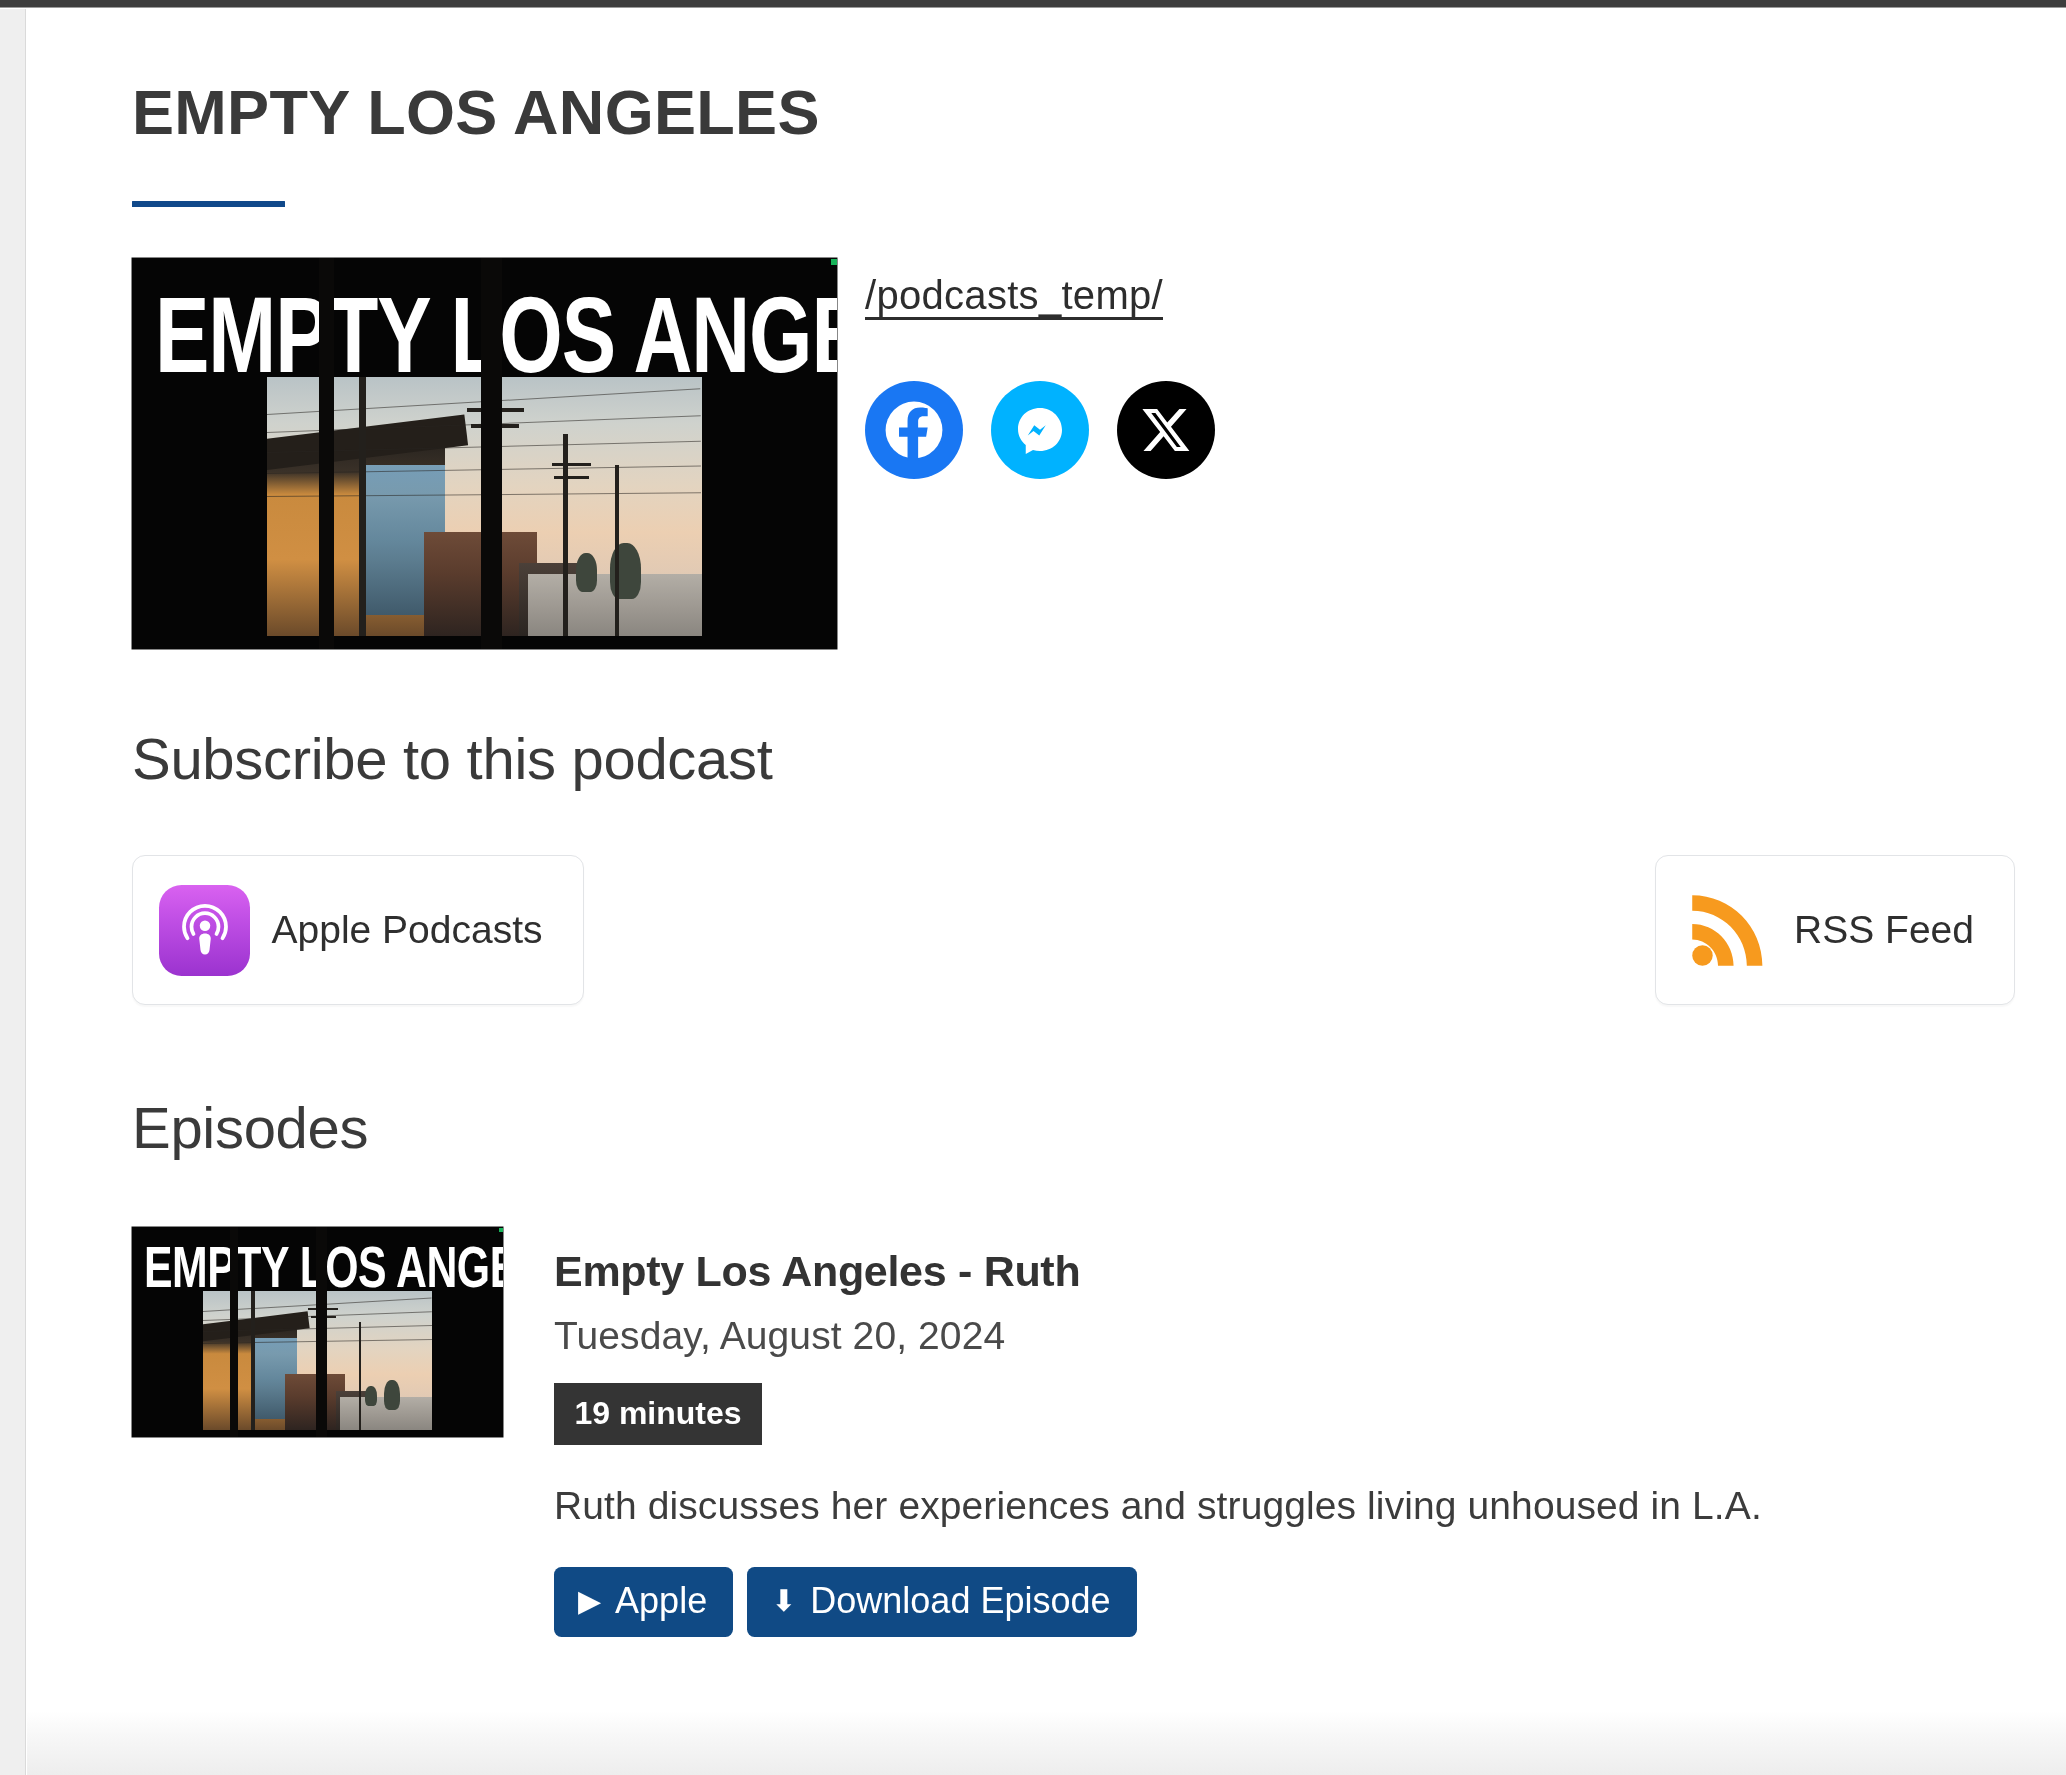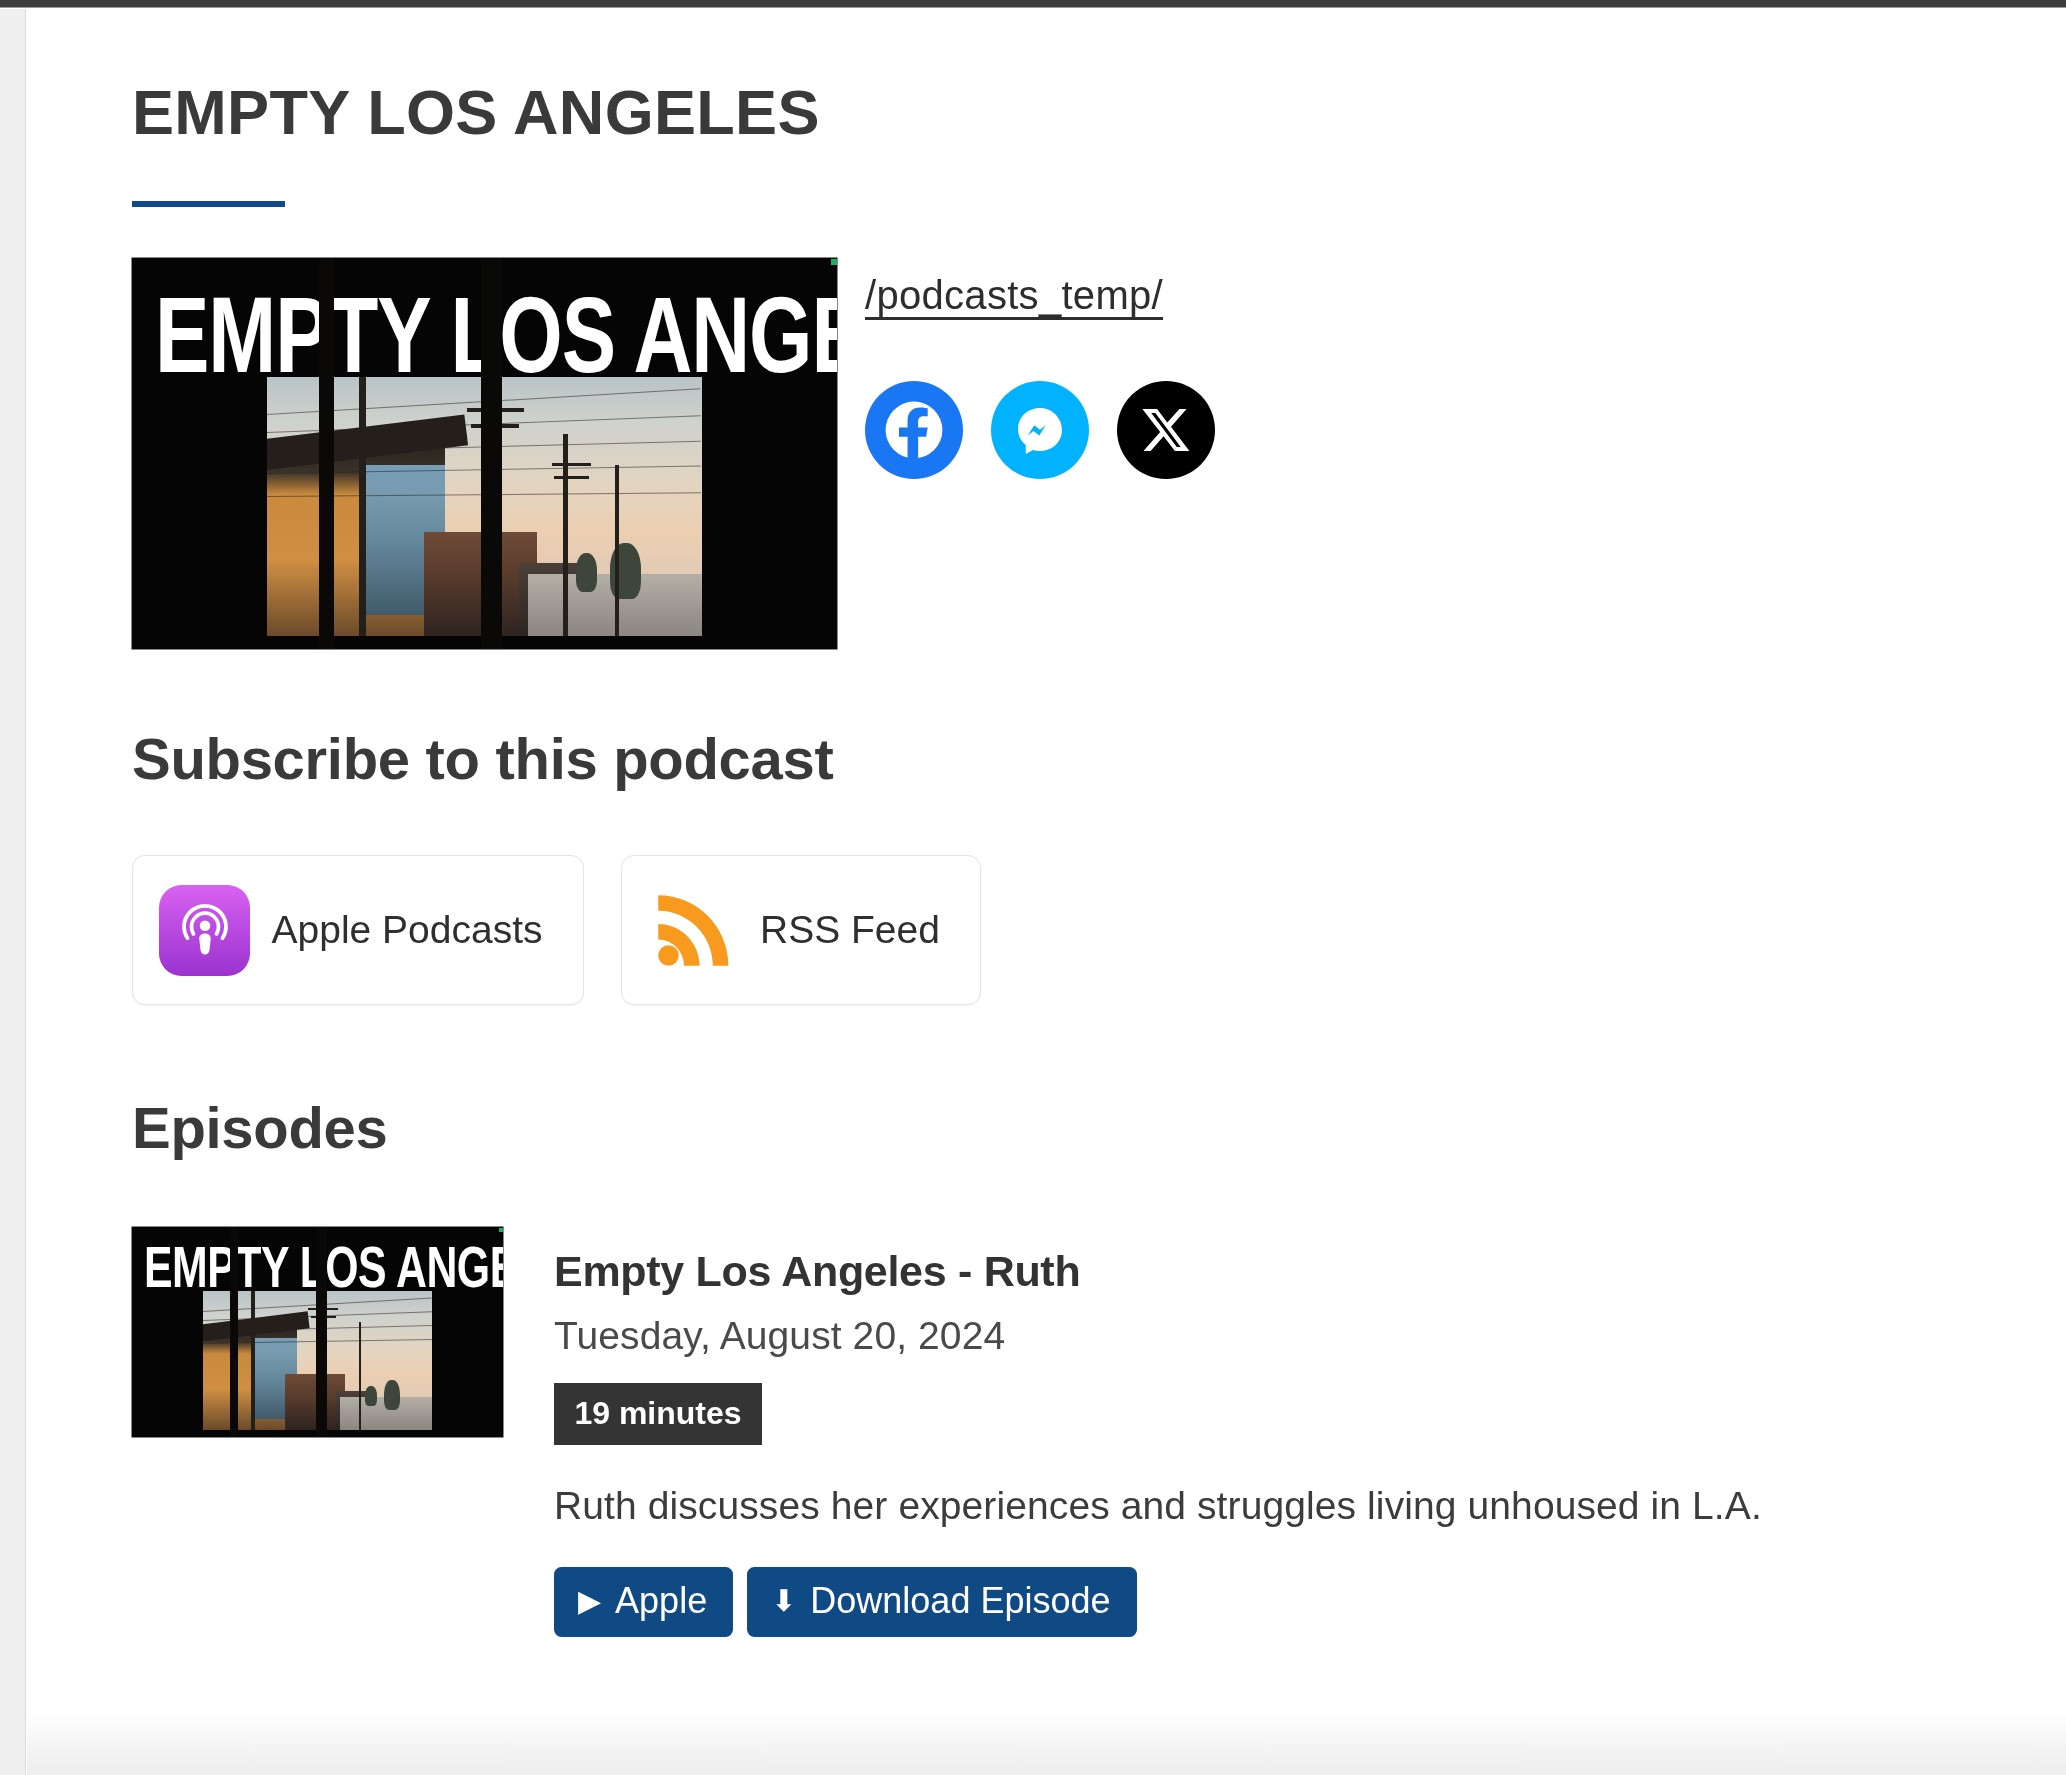--- a/index.html
+++ b/index.html
@@ -276,33 +276,34 @@
     flex: 0 0 auto;
   }
   .social-btn.facebook  { background: #1977f3; }
   .social-btn.messenger { background: #00b2ff; }
   .social-btn.x-twitter { background: #000000; }
   .social-btn svg { display: block; }
 
   
   .section-heading {
     font-size: 58px;
-    font-weight: 700;
+    font-weight: 400;
     color: #3a3a3a;
     letter-spacing: -0.3px;
     line-height: 1;
   }
   .sec-subscribe { margin-top: 81px; }
   .sec-episodes  { margin-top: 94px; }
 
   
   .subscribe-row {
     margin-top: 67px;
     display: flex;
     gap: 37px;
+    justify-content: space-between;
   }
   .sub-card {
     display: flex;
     align-items: center;
     gap: 21.5px;
     height: 150px;
     padding: 0 40px 0 26px;
     border: 1.6px solid #e2e4e7;
     border-radius: 13px;
     background: #ffffff;

